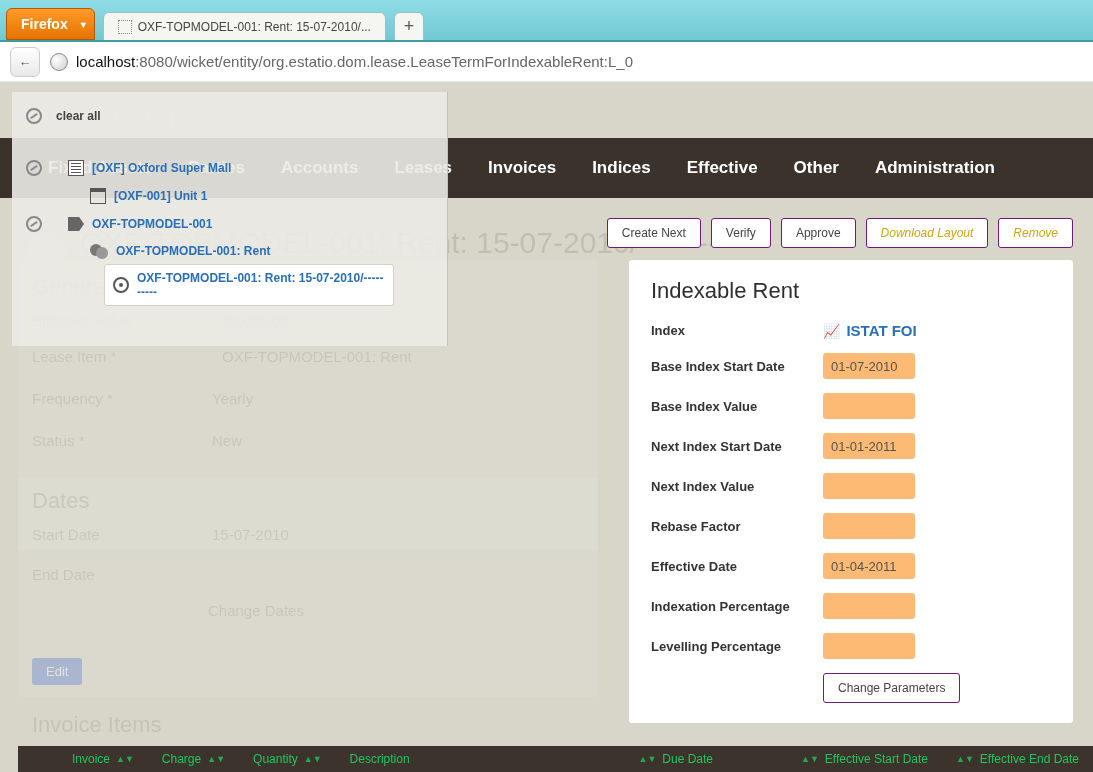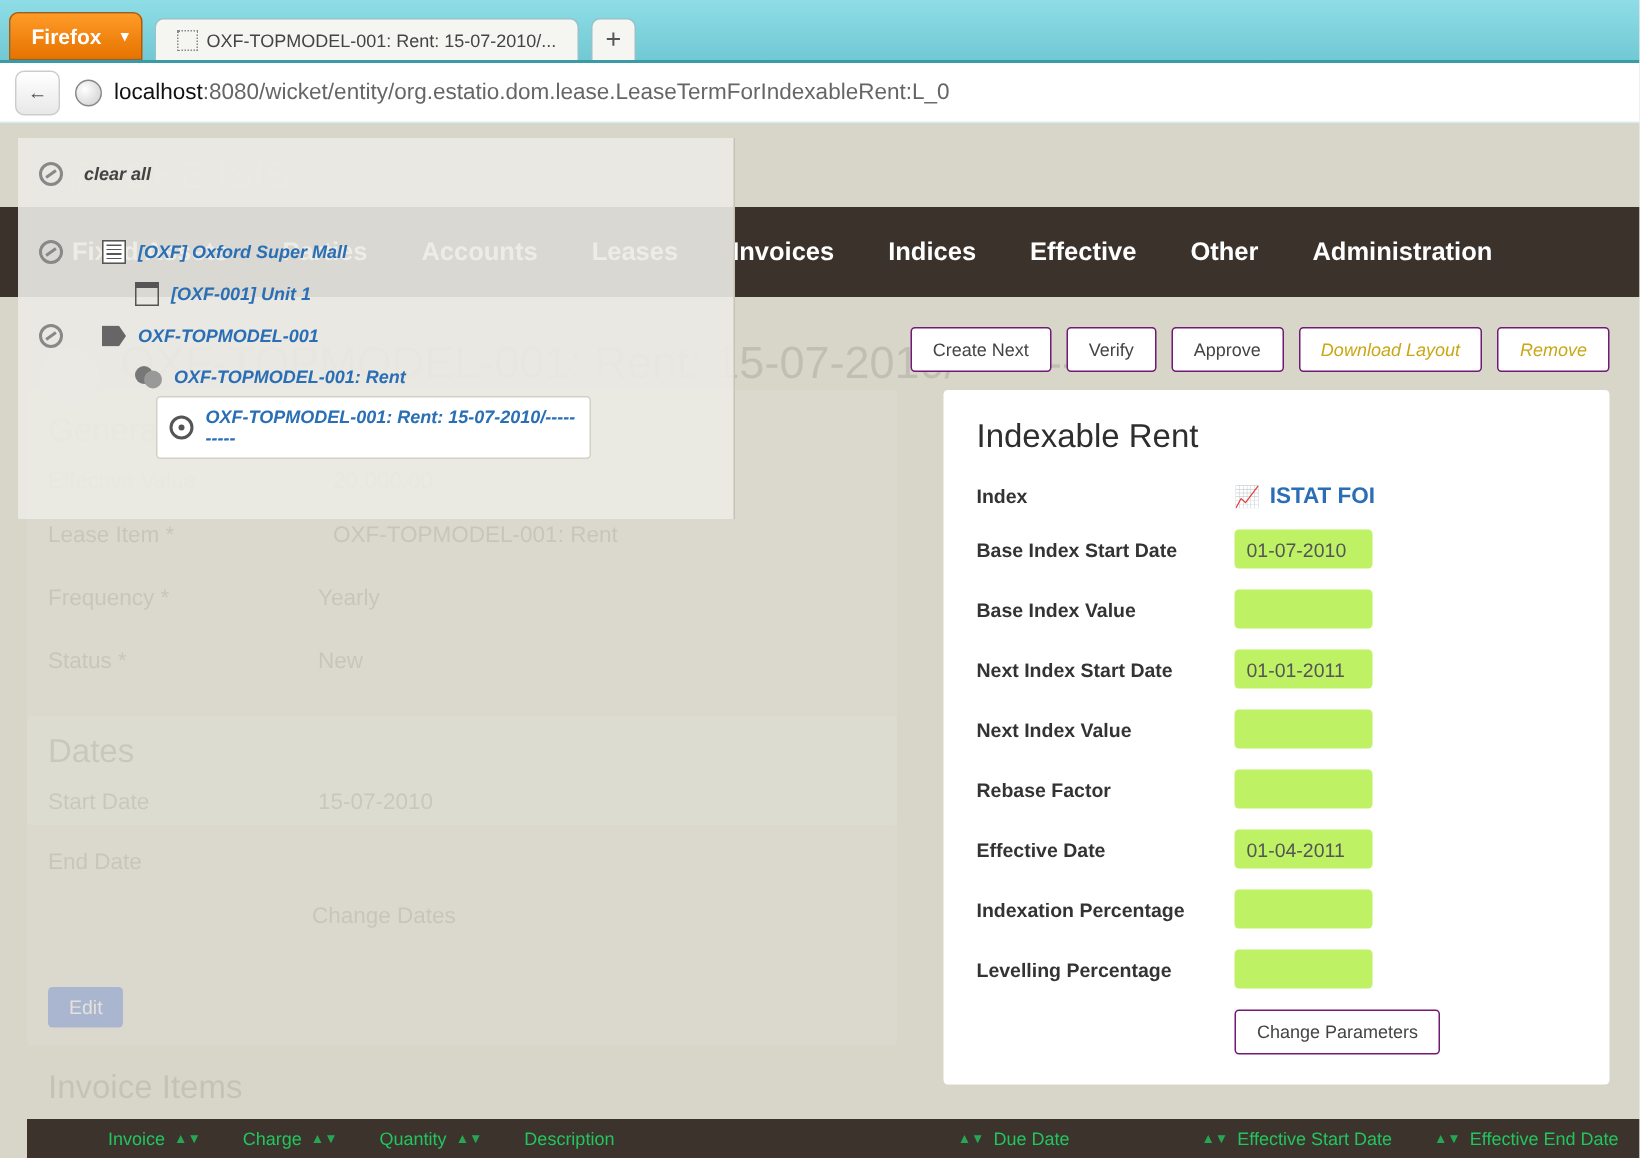--- a/index.html
+++ b/index.html
@@ -33,21 +33,21 @@
   .btn{ background:#fff; border:1px solid #701a75; border-radius:3px; padding:7px 14px; font-size:12px; color:#444; cursor:pointer;text-align:center;}
   .btn.gold{ color:#c9a716; font-style:italic; }
 
   
   .ghost-panel{ position:absolute; background:#fff; border-radius:3px; opacity:.08;}
   .ghost-left-1{ left:18px; top:178px; width:580px; height:290px;}
   .ghost-left-2{ left:18px; top:395px; width:580px; height:220px;}
   .ghost-text{ position:absolute; color:#333; opacity:.11; font-size:15px;}
 
   
-  .tree-panel{ position:absolute; left:12px; top:10px; width:478px; background:rgba(235,234,228,0.9); border-right:1px solid #c6c3b6; padding:10px 14px 40px 14px;font-style:italic; }
+  .tree-panel{ position:absolute; left:12px; top:10px; width:436px; background:rgba(235,234,228,0.9); border-right:1px solid #c6c3b6; padding:10px 14px 40px 14px; }
   .tree-row{ display:flex; align-items:center; padding:6px 0; font-size:12px; }
   .tree-row .cancel{ width:16px;height:16px;border:2px solid #888;border-radius:50%; position:relative; margin-right:14px; flex:none;}
   .tree-row .cancel::after{content:"";position:absolute;left:2px;right:2px;top:5px;border-top:2px solid #888; transform:rotate(-35deg);}
   .tree-row .sp{ display:inline-block; }
   .tree-row a{ color:#2a6fb5; font-weight:bold; text-decoration:none; }
   .icon{ width:16px; height:16px; margin-right:8px; flex:none; display:inline-flex;align-items:center;justify-content:center;}
   .icon.building{ border:1px solid #555; background:linear-gradient(#fff,#fff); position:relative;}
   .icon.building::before{content:"";position:absolute;left:2px;right:2px;top:2px;bottom:2px;background:repeating-linear-gradient(#555 0 1px, transparent 1px 3px);}
   .icon.store{ border:1px solid #555; border-top:4px solid #555;}
   .icon.tag{ width:16px;height:14px;background:#666;clip-path:polygon(0 0,70% 0,100% 50%,70% 100%,0 100%);}
@@ -57,21 +57,21 @@
   .icon.target{ width:16px;height:16px;border:2px solid #555;border-radius:50%;position:relative;}
   .icon.target::after{content:"";position:absolute;left:4px;top:4px;width:4px;height:4px;background:#555;border-radius:50%;}
   .tree-row.current{ background:#fff; border:1px solid #d3d0c5; border-radius:3px; padding:6px 8px; margin-left:78px; width:290px;}
   .tree-panel .clear-all{ color:#444; font-weight:bold; font-size:12px;}
 
   
   .card{ position:absolute; right:20px; top:178px; width:444px; background:#fff; border-radius:3px; padding:18px 22px 20px 22px; }
   .card h2{ font-size:22px; font-weight:400; color:#2e2e2e; margin-bottom:18px; }
   .field{ display:flex; align-items:center; margin-bottom:14px; }
   .field label{ width:172px; font-size:13px; color:#333; font-weight:bold; }
-  .field .val{ width:92px; height:26px; background:#bef264; border-radius:3px; display:flex; align-items:center; padding:0 8px; font-size:13px; color:#555;}
+  .field .val{ width:92px; height:26px; background:#fdba74; border-radius:3px; display:flex; align-items:center; padding:0 8px; font-size:13px; color:#555;}
   .field .link{ color:#2a6fb5; font-weight:bold; font-size:15px;}
   .field .ticon{ margin-right:6px; color:#444; font-size:14px;}
   .card .chg-btn{ margin-left:172px; }
 
   
   .edit-ghost{ position:absolute; left:32px; top:576px; background:#1d4ed8; color:#fff; padding:6px 14px; border-radius:3px; opacity:.25;}
 
   
   .section-title-ghost{position:absolute; left:32px; top:630px; font-size:22px; color:#444; opacity:.12;}
   .bottom-table{ position:absolute; left:18px; right:0; top:664px; height:26px; background:#3b332c; color:#22c55e; display:flex; align-items:center; font-size:12px; }

